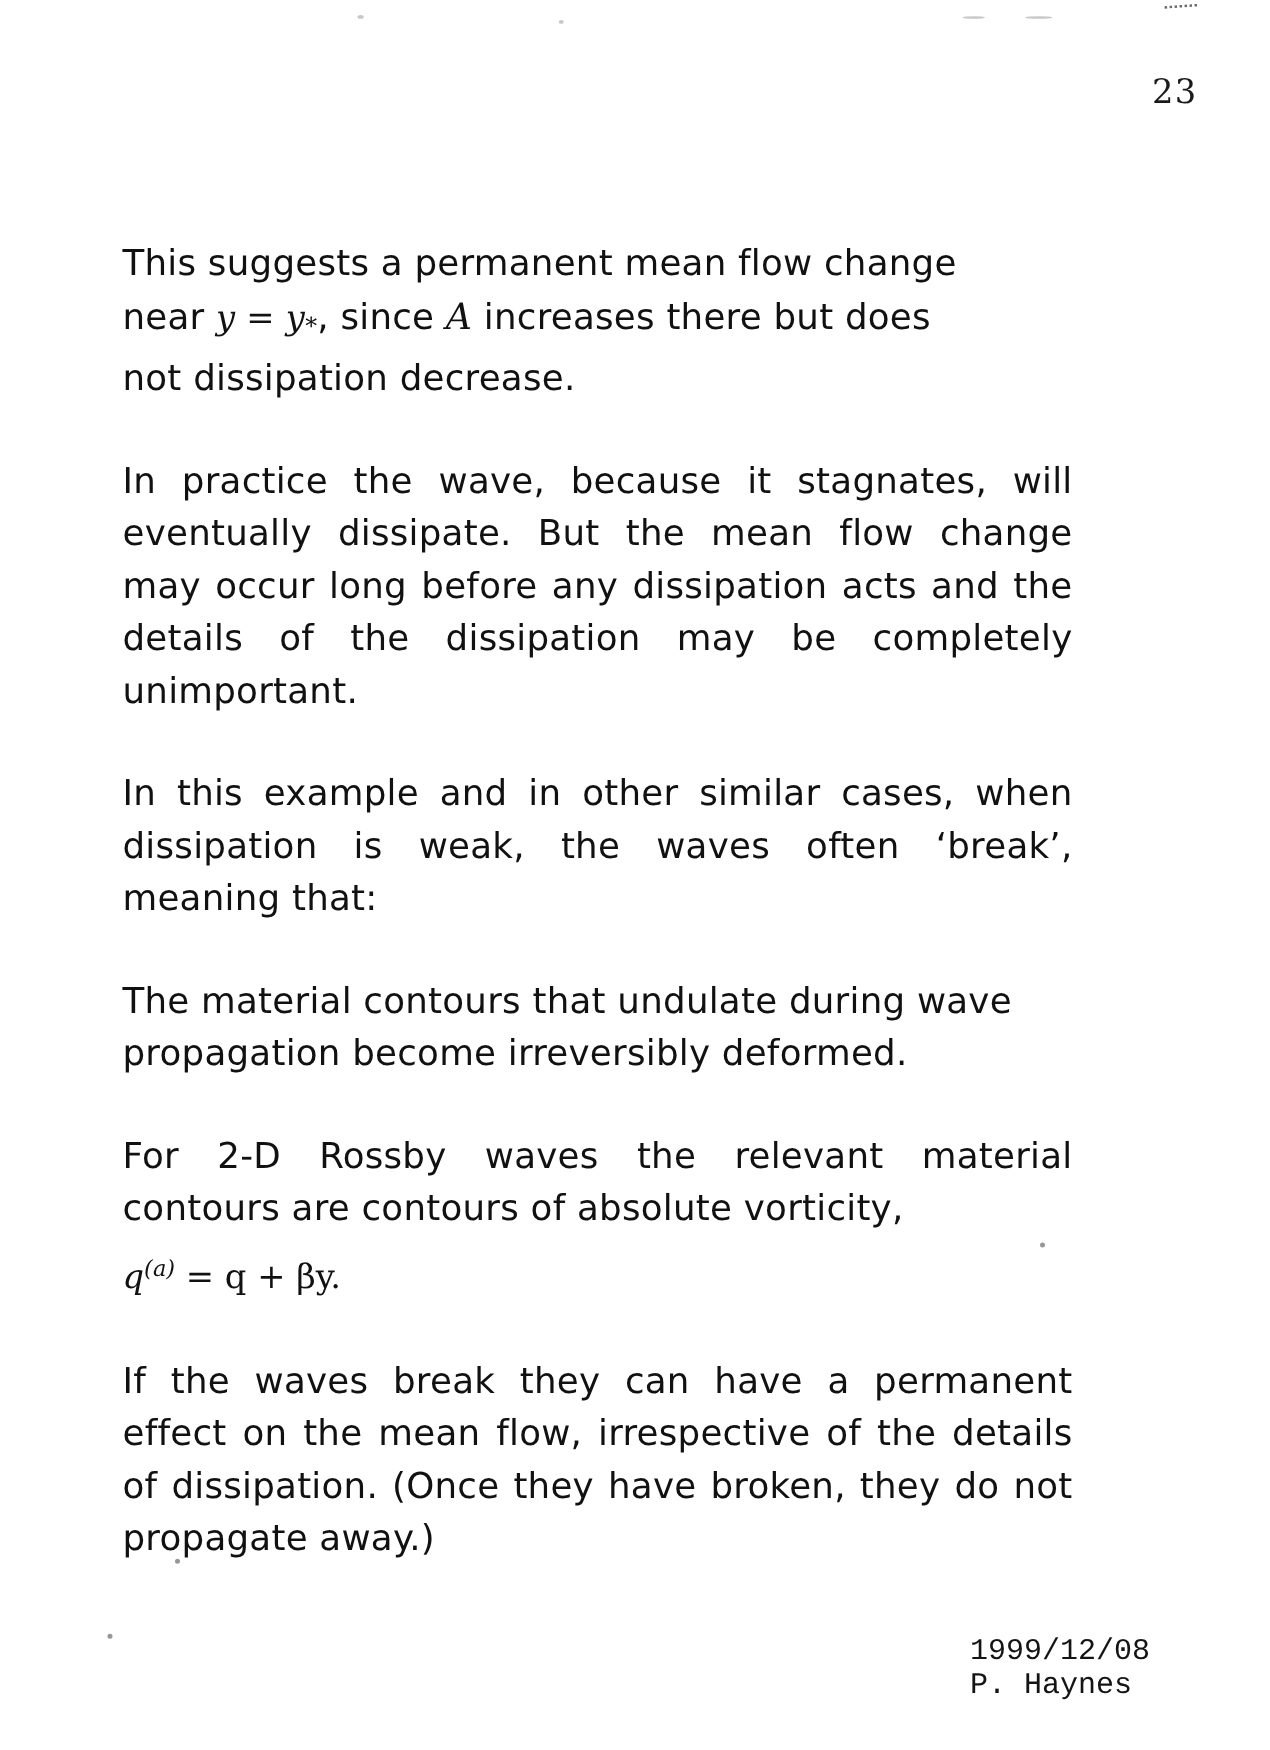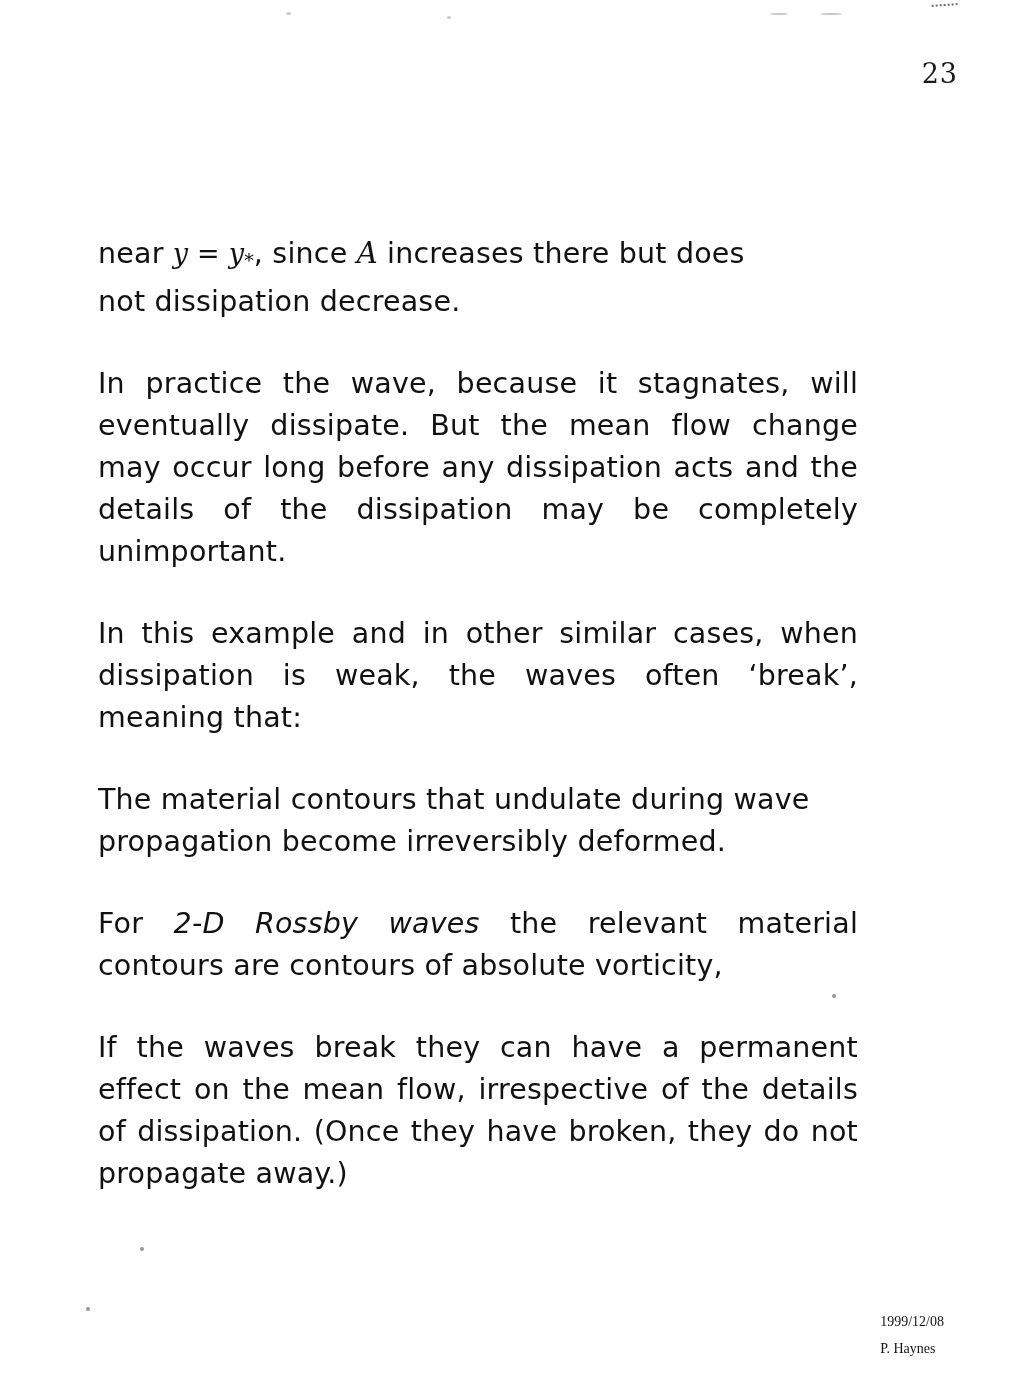--- a/index.html
+++ b/index.html
@@ -93,36 +93,35 @@
     vertical-align: -4px;
     font-family: "DejaVu Serif", serif;
   }
   .sup {
     font-size: 18px;
     vertical-align: 9px;
     font-family: "DejaVu Serif", serif;
     font-style: italic;
   }
   .emph {
-    font-style: italic;
   }
 
   .formula-line {
     margin: 0;
     font-size: 28px;
     line-height: 44px;
   }
 
   .footer {
     position: absolute;
-    right: 72px;
+    right: 96px;
     bottom: 38px;
     text-align: left;
-    font-family: Liberation Serif, serif;
-    font-size: 14px;
+    font-family: Liberation Mono, monospace;
+    font-size: 24px;
     line-height: 27px;
     color: #141414;
   }
 
   .dot-mark {
     position: absolute;
     width: 4px;
     height: 4px;
     background: #7d7d7d;
     border-radius: 50%;
@@ -141,33 +140,36 @@
   <div class="speck" style="left:447px; top:16px; width:4px; height:3px;"></div>
   <div class="speck" style="left:770px; top:13px; width:18px; height:2px;"></div>
   <div class="speck" style="left:820px; top:13px; width:22px; height:2px;"></div>
   <div class="dot-mark" style="left:86px; top:1307px;"></div>
   <div class="dot-mark" style="left:140px; top:1247px;"></div>
   <div class="dot-mark" style="left:832px; top:994px;"></div>
 
   <div class="body-col">
 
     <p class="para ragged">
-      <br>
+      <span>This suggests a permanent mean flow change</span><br>
       <span>near </span><span class="mathi"><span>y = y</span><span class="sub">*</span></span><span>, since </span><span class="mcal">A</span><span> increases there but does</span><br>
       <span>not dissipation decrease.</span>
     </p>
 
     <p class="para">In practice the wave, because it stagnates, will eventually dissipate. But the mean flow change may occur long before any dissipation acts and the details of the dissipation may be completely unimportant.</p>
 
     <p class="para">In this example and in other similar cases, when dissipation is weak, the waves often ‘break’, meaning that:</p>
 
     <p class="para ragged">The material contours that undulate during wave propagation become irreversibly deformed.</p>
 
     <p class="para">
       <span>For </span><span class="emph">2-D Rossby waves</span><span> the relevant material contours are contours of absolute vorticity,</span>
+    </p>
+    <p class="formula-line" style="margin-top:-34px; margin-bottom:40px;">
+      <span class="mathi">q</span><span class="sup">(a)</span><span class="mathr"> = q + βy.</span>
     </p>
 
     <p class="para last">If the waves break they can have a permanent effect on the mean flow, irrespective of the details of dissipation. (Once they have broken, they do not propagate away.)</p>
 
   </div>
 
   <div class="footer">
     <div>1999/12/08</div>
     <div>P. Haynes</div>
   </div>

